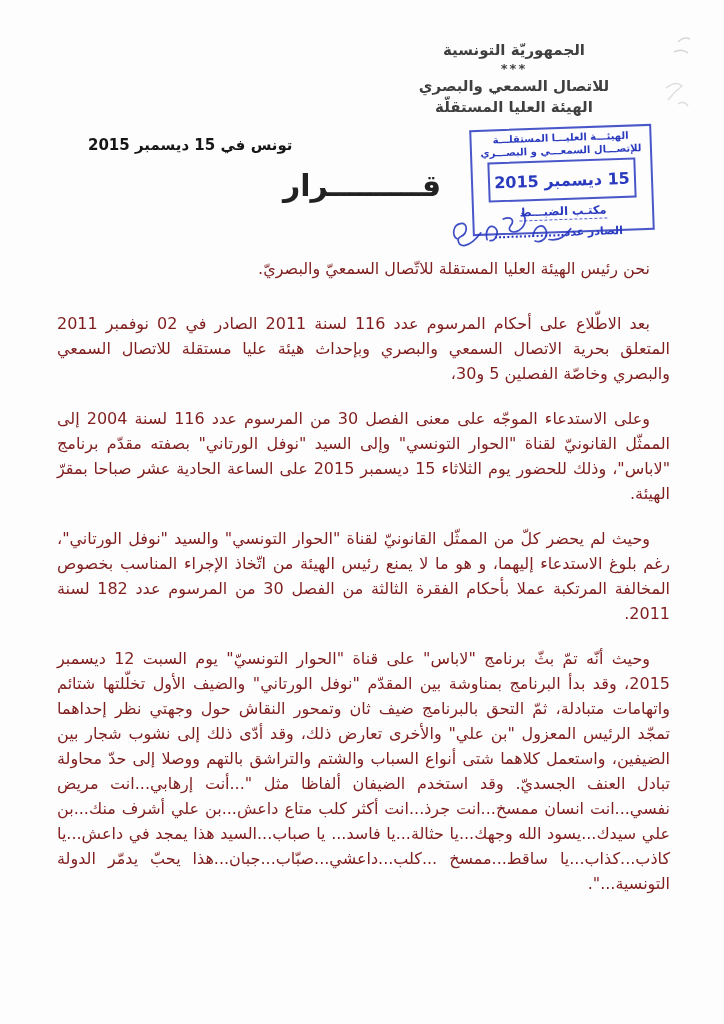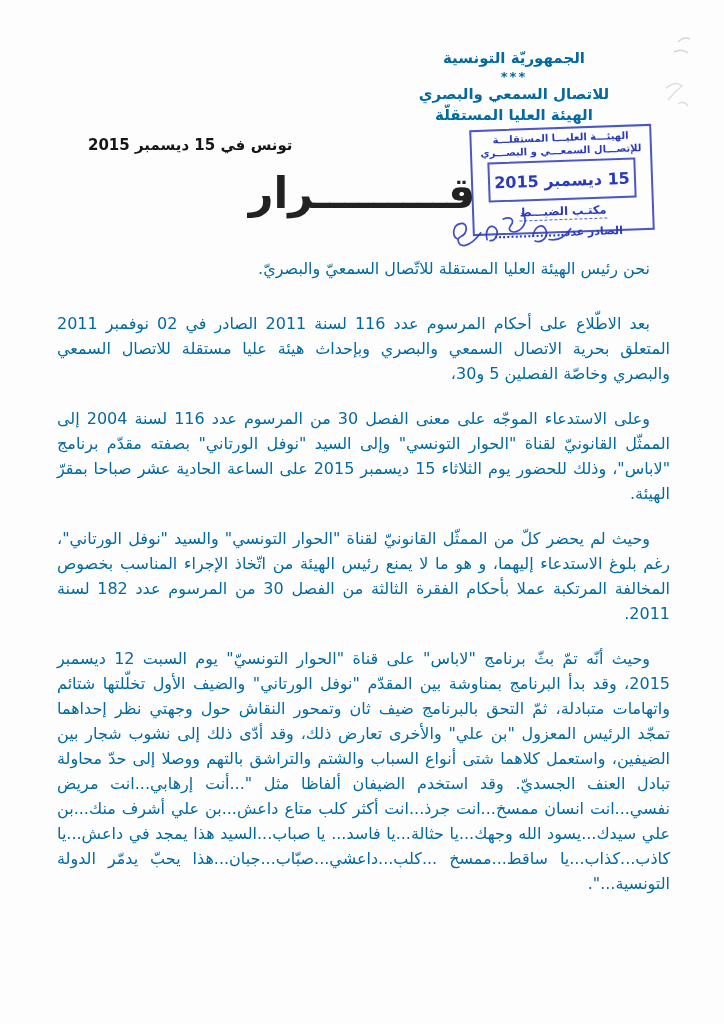--- a/index.html
+++ b/index.html
@@ -8,24 +8,24 @@
     position:relative;
     width:724px; height:1024px;
     margin:0 auto;
     background:#fdfdfd;
     overflow:hidden;
     font-family:"DejaVu Sans", sans-serif;
     color:#1b1b1b;
   }
   
   .letterhead {
-    position:absolute; top:48px; right:112px; width:196px;
+    position:absolute; top:40px; right:112px; width:196px;
     direction:rtl; text-align:center;
     font-weight:bold; font-size:15px; line-height:21px;
-    color:#0369a1;
+    color:#404040;
   }
   .letterhead .stars { font-size:13px; letter-spacing:2px; line-height:15px; }
   .place-date {
     position:absolute; top:92px; left:88px;
     direction:rtl; font-weight:bold; font-size:15px; color:#161616;
     white-space:nowrap;
     margin-top:44px;
   }
   
   .stamp {
@@ -56,27 +56,27 @@
   }
   .handwriting {
     position:absolute; left:-26px; bottom:-24px;
     overflow:visible; z-index:4;
   }
   .pencil-marks { position:absolute; top:28px; left:648px; z-index:1; }
   
   .doc-title {
     position:absolute; top:168px; left:0; right:0;
     text-align:center; direction:rtl;
-    font-size:43px; font-weight:bold; color:#222;
+    font-size:30px; font-weight:bold; color:#222;
   }
   
   .content {
     position:absolute; top:256px; left:57px; width:613px;
     direction:rtl; text-align:justify;
-    font-size:16px; line-height:25px; color:#0369a1;
+    font-size:16px; line-height:25px; color:#7f1d1d;
   }
   .content p { text-indent:20px; margin-bottom:20px; }
   .content p.intro { margin-bottom:30px; }
 </style>
 </head>
 <body>
 
 <div class="page">
 
   <svg class="pencil-marks" width="70" height="140" viewBox="0 0 70 140">

